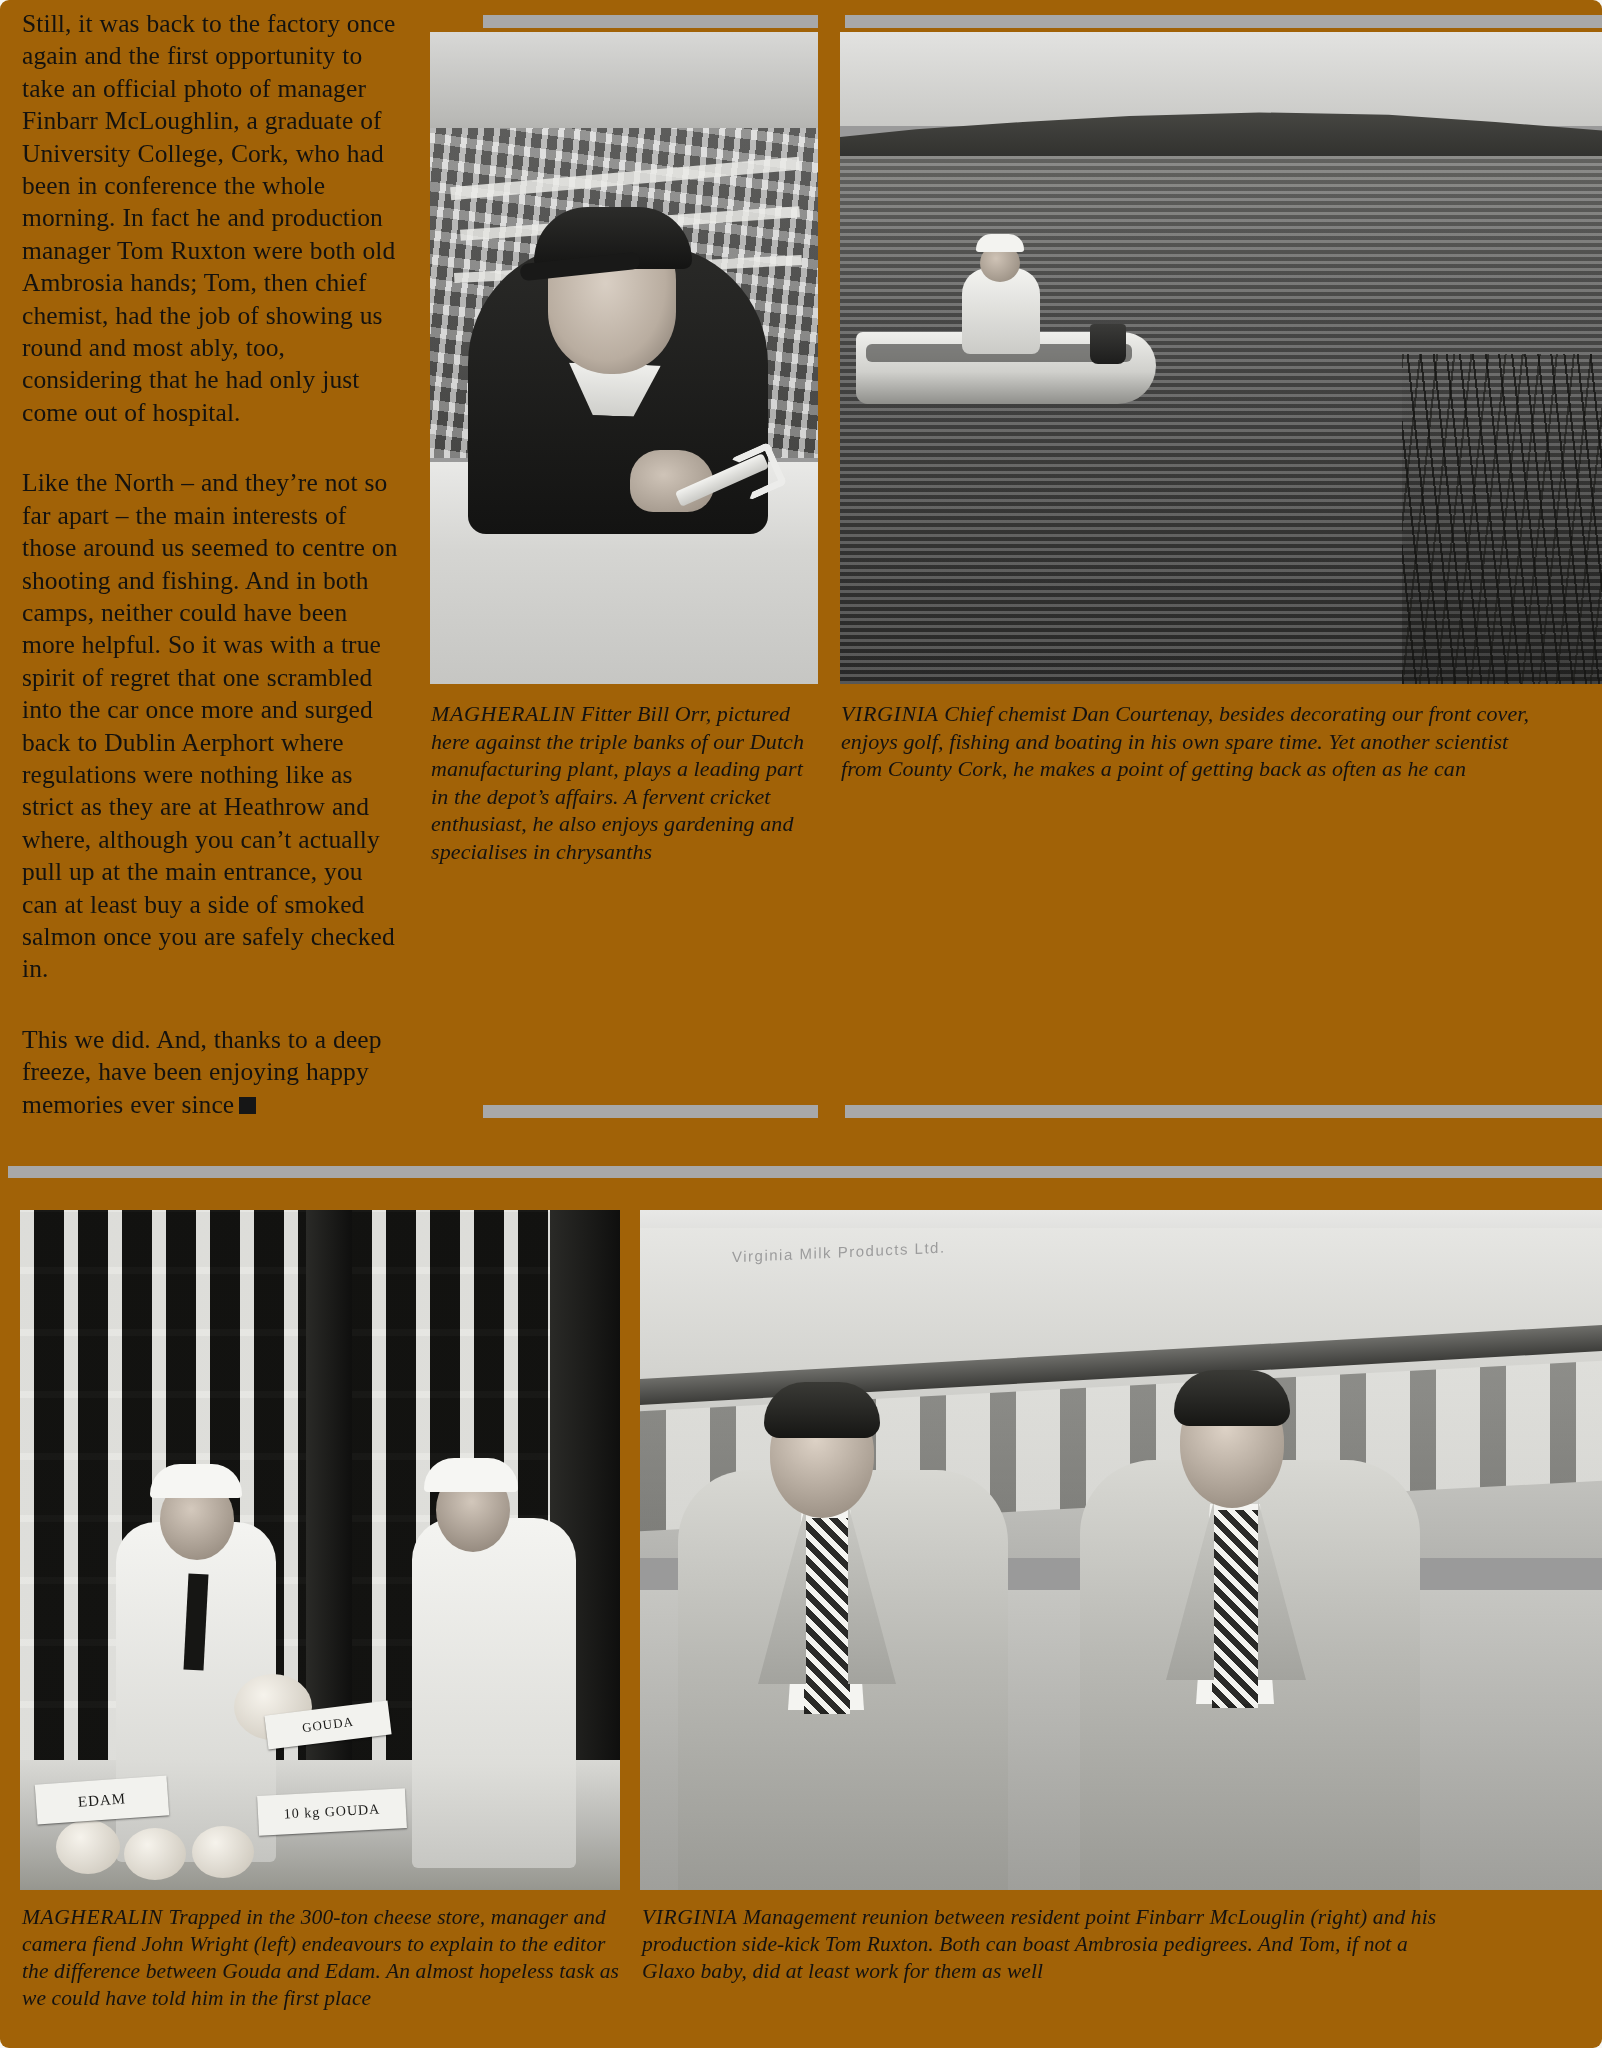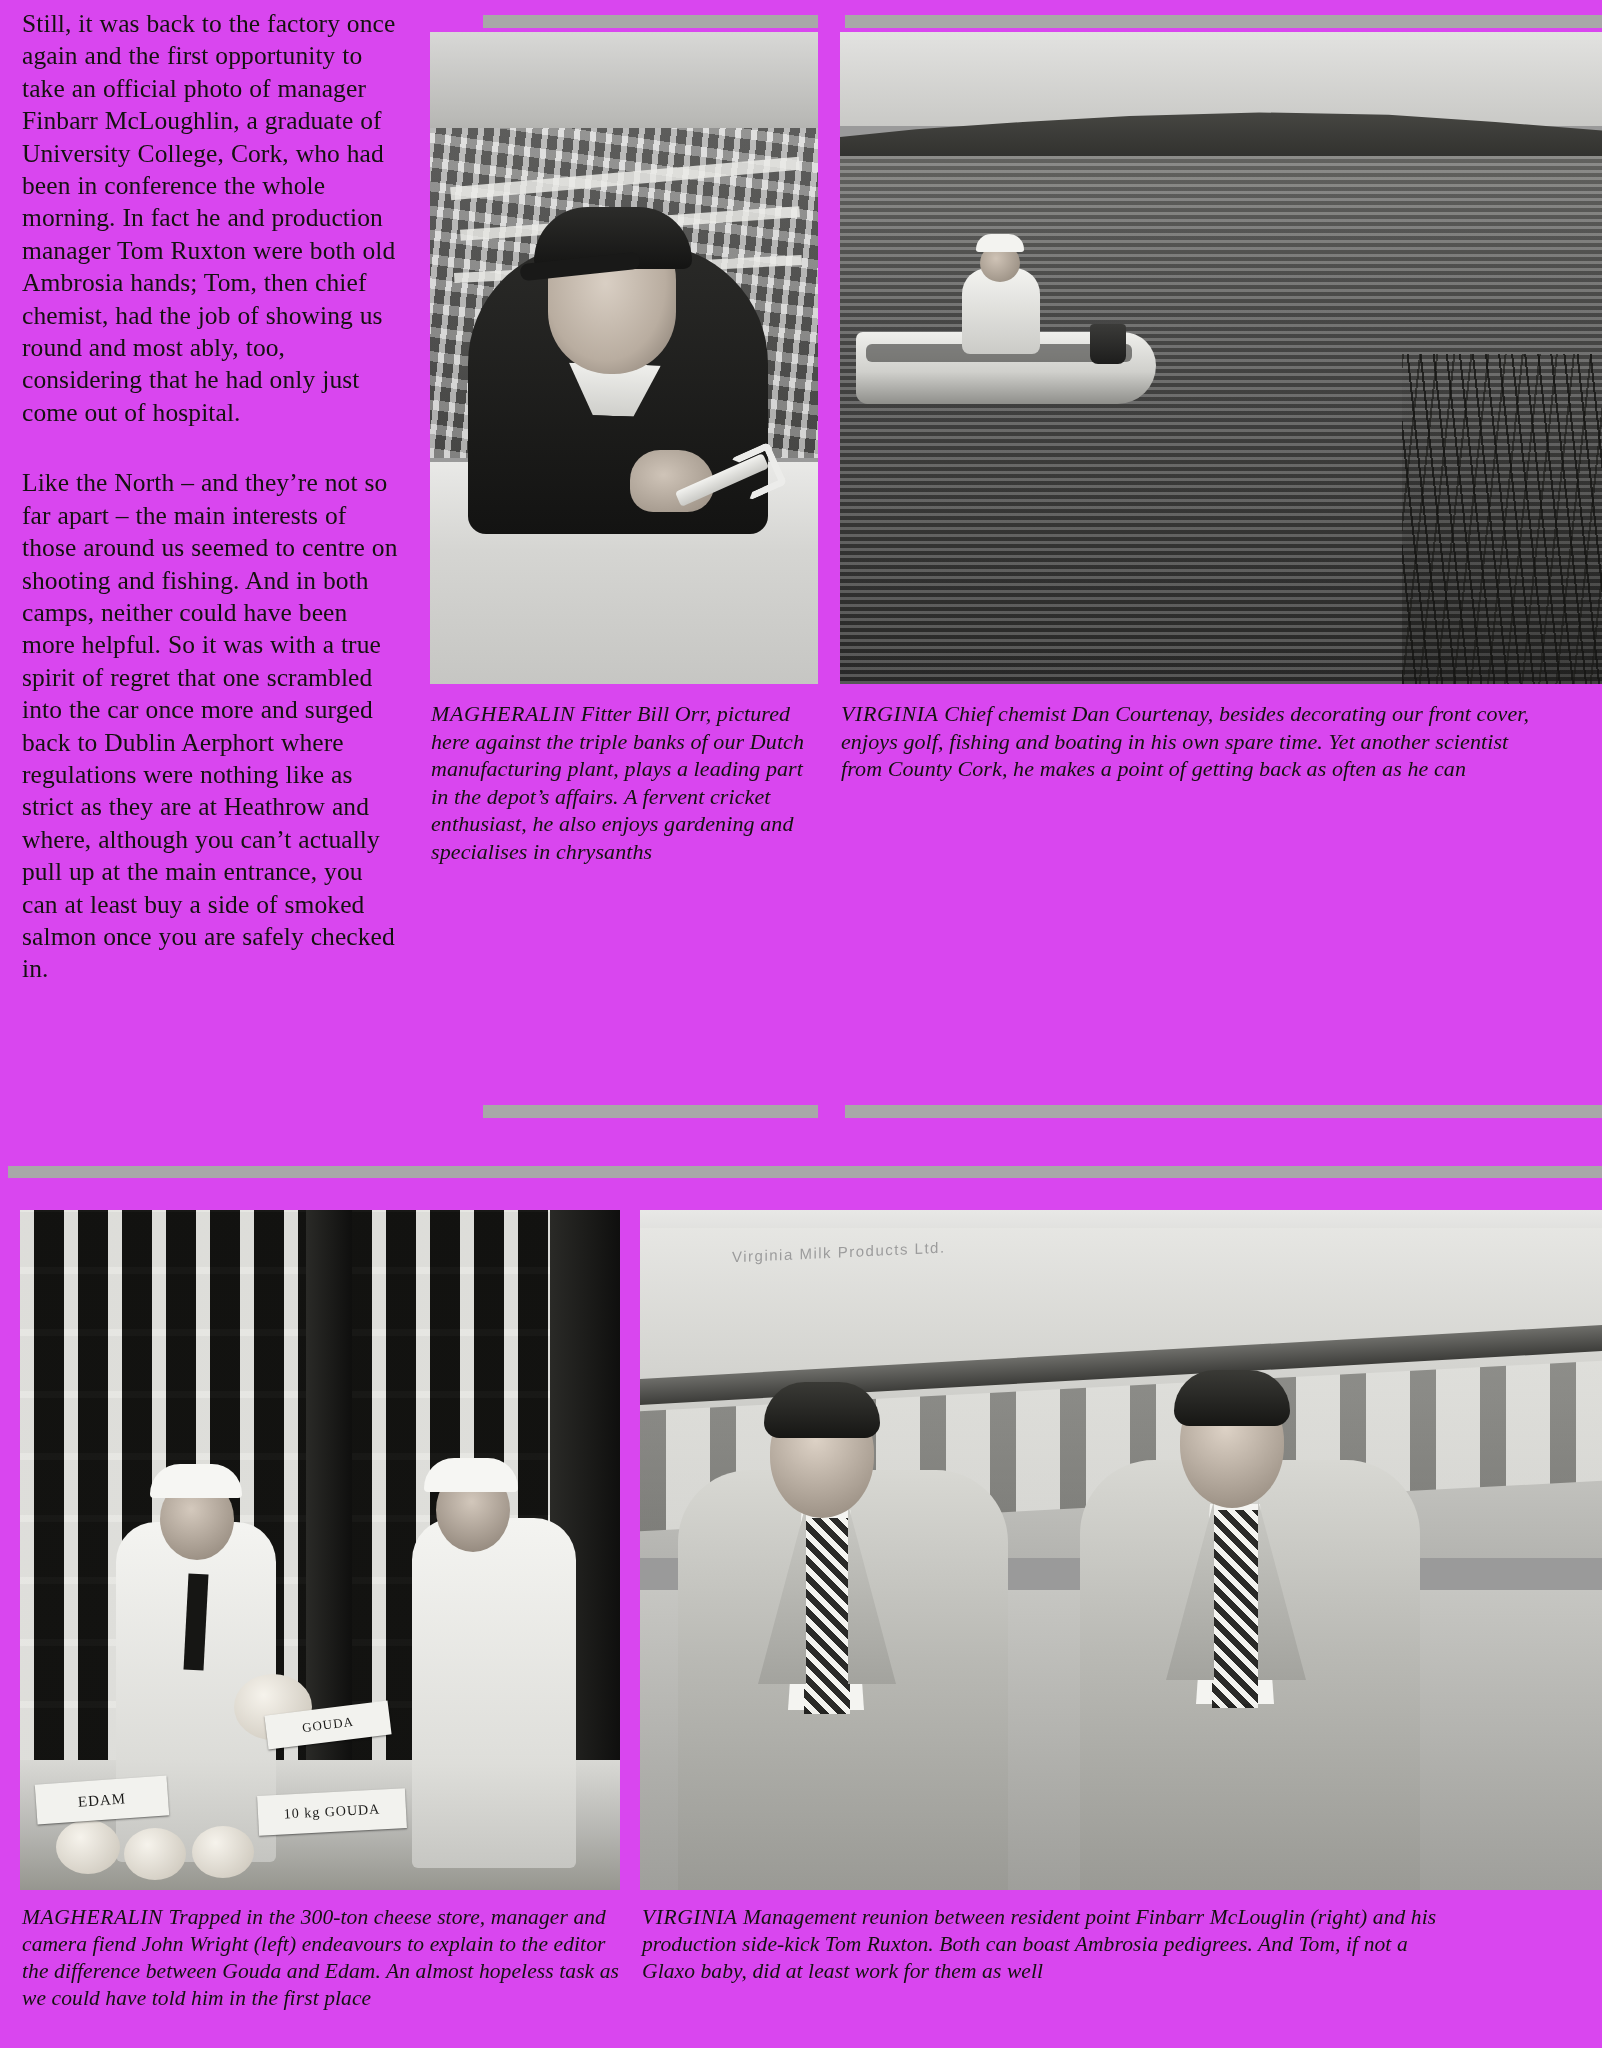--- a/index.html
+++ b/index.html
@@ -13,21 +13,22 @@
     position: relative;
     font-family: "Liberation Serif", "DejaVu Serif", serif;
     background: #f7f7f4;
     overflow: hidden;
   }
 
   
   .page {
     position: absolute;
     inset: 0;
-    background: #d946ef;
+    background: #a16207;
+    border-radius: 9px;
   }
 
   
   .top-section {
     position: absolute;
     left: 0;
     top: 0;
     width: 1602px;
     height: 1155px;
   }
@@ -371,20 +372,21 @@
 <div class="page">
 
   <div class="top-section">
 
     <div class="rule rule-top-left"></div>
     <div class="rule rule-top-right"></div>
 
     <div class="body-column">
       <p class="body-para">Still, it was back to the factory once again and the first opportunity to take an official photo of manager Finbarr McLoughlin, a graduate of University College, Cork, who had been in conference the whole morning. In fact he and production manager Tom Ruxton were both old Ambrosia hands; Tom, then chief chemist, had the job of showing us round and most ably, too, considering that he had only just come out of hospital.</p>
       <p class="body-para">Like the North – and they’re not so far apart – the main interests of those around us seemed to centre on shooting and fishing. And in both camps, neither could have been more helpful. So it was with a true spirit of regret that one scrambled into the car once more and surged back to Dublin Aerphort where regulations were nothing like as strict as they are at Heathrow and where, although you can’t actually pull up at the main entrance, you can at least buy a side of smoked salmon once you are safely checked in.</p>
+      <p class="body-para"><span>This we did. And, thanks to a deep freeze, have been enjoying happy memories ever since</span><span class="endmark"></span></p>
     </div>
 
     <div class="photo photo-orr">
       <div class="p1-sky"></div>
       <div class="p1-plant"></div>
       <div class="p1-beam b1"></div>
       <div class="p1-beam b2"></div>
       <div class="p1-beam b3"></div>
       <div class="p1-bench"></div>
       <div class="p1-body"></div>

